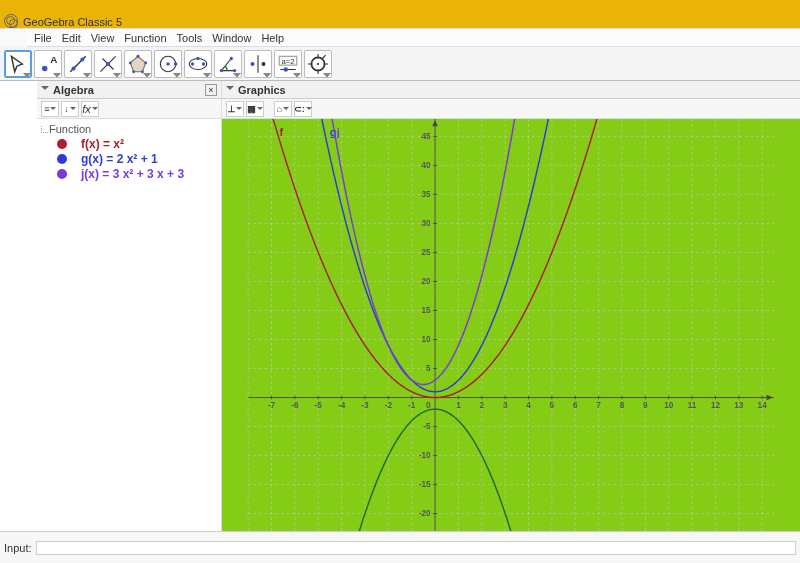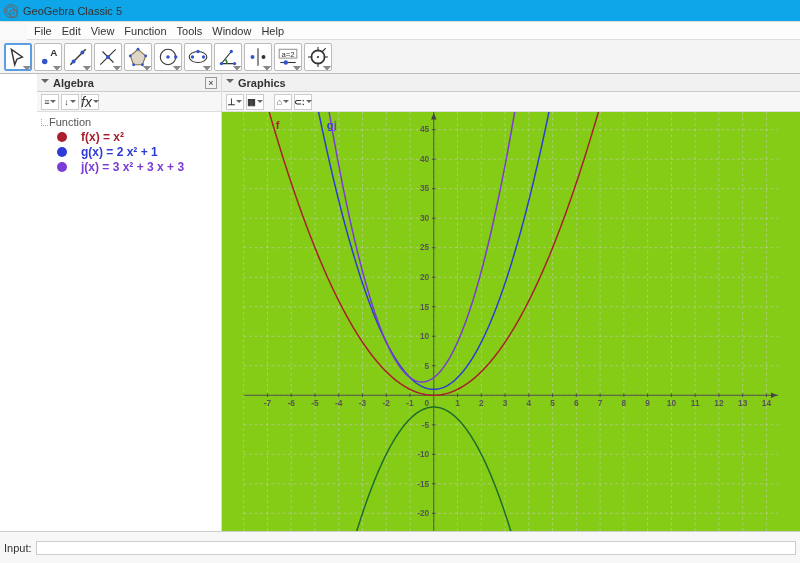--- a/index.html
+++ b/index.html
@@ -1,36 +1,36 @@
 <!DOCTYPE html>
 <html><head>
 <meta charset="utf-8">
 <style>
 * { margin:0; padding:0; box-sizing:border-box; font-family:Arial,Helvetica,sans-serif; }
 body { width:800px; height:563px; background:#f9f9f9; overflow:hidden; display:flex; flex-direction:column; font-size:11px; color:#333; }
-.titlebar { height:22px; display:flex; align-items:center; padding:0 4px; background:#0ea5e9; border-bottom:1px solid #ddd; }
+.titlebar { height:29px; display:flex; align-items:flex-end; padding:0 4px; background:#eab308; border-bottom:1px solid #ddd; }
 .titlebar .logo { width:14px; height:14px; border:1.5px solid #666; border-radius:50%; margin-right:5px; position:relative; }
 .titlebar .logo::before, .titlebar .logo::after { content:""; position:absolute; background:none; border:1px solid #666; border-radius:50%; }
 .titlebar .logo::before { width:7px; height:7px; left:1px; top:1px; }
 .titlebar .logo::after { width:7px; height:7px; right:-1px; bottom:-1px; }
 .menubar { height:18px; display:flex; align-items:center; padding:0 2px; background:#fcfcfc; border-bottom:1px solid #ddd;margin-left:27px; }
 .menubar span { padding:0 5px; cursor:default; }
 .toolbar { height:34px; background:#f4f4f4; border-bottom:1px solid #bbb; display:flex; align-items:center; padding:2px 4px; gap:2px; }
 .tool { width:28px; height:28px; background:#fff; border:1px solid #bbb; border-radius:2px; position:relative; display:flex; align-items:center; justify-content:center; }
 .tool.active { border-color:#5a9de2; box-shadow:0 0 0 1px #5a9de2 inset; }
 .tool::after { content:""; position:absolute; right:1px; bottom:1px; border:3px solid transparent; border-top-color:#888; border-right-color:#888; transform:rotate(135deg); width:0; height:0; }
 .main { flex:1; display:flex; min-height:0; }
 .sidebar { width:222px; border-right:1px solid #ddd; display:flex; flex-direction:column; background:#fff;padding-left:37px; }
 .panel-head { height:18px; background:#f1f1f1; border-bottom:1px solid #ccc; display:flex; align-items:center; padding:0 4px; font-size:11px; }
 .panel-head .tri { border:4px solid transparent; border-left-color:#666; transform:rotate(90deg); margin-right:4px; }
 .panel-head .close { margin-left:auto; width:12px; height:12px; border:1px solid #999; font-size:9px; text-align:center; line-height:10px; cursor:default; }
 .subbar { height:20px; background:#f7f7f7; border-bottom:1px solid #ddd; display:flex; align-items:center; padding:0 4px; gap:2px; }
 .subbtn { width:18px; height:16px; border:1px solid #ccc; background:#fff; font-size:9px; display:flex; align-items:center; justify-content:center; position:relative; }
 .subbtn::after { content:""; border:3px solid transparent; border-top-color:#666; margin-left:1px; position:relative; top:1px; }
-.subbtn.fx { font-style:italic; font-family:serif; font-size:14px; }
+.subbtn.fx { font-style:italic; font-family:serif; font-size:11px; }
 .algebra-body { flex:1; overflow:auto; padding:2px 4px; font-size:12px; }
 .cat { color:#555; margin:2px 0 2px 8px; font-size:11px; position:relative; }
 .cat::before { content:""; position:absolute; left:-8px; top:3px; width:6px; height:6px; border:1px dotted #aaa; border-width:0 0 1px 1px; }
 .func { display:flex; align-items:center; margin:1px 0 1px 16px; font-weight:bold; font-size:12px;gap:8px; }
 .dot { width:10px; height:10px; border-radius:50%; margin-right:6px; flex:none; }
 .graphics { flex:1; display:flex; flex-direction:column; position:relative; background:#84cc16;font-weight:bold; }
 .gbody { flex:1; position:relative; overflow:hidden; }
 .gbody svg { width:100%; height:100%; display:block; }
 .inputbar { height:32px; border-top:1px solid #ccc; background:#f7f7f7; display:flex; align-items:center; padding:0 4px; font-size:11px; }
 .inputbar input { flex:1; border:1px solid #ccc; height:14px; margin-left:4px; font-size:11px; padding:0 2px; }

